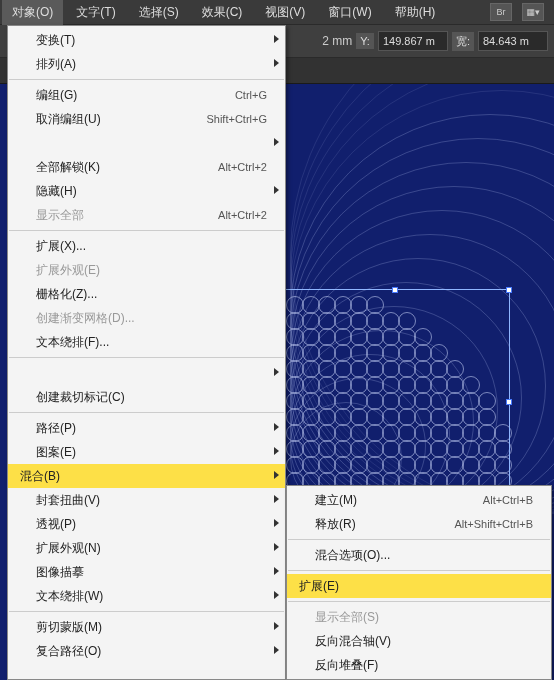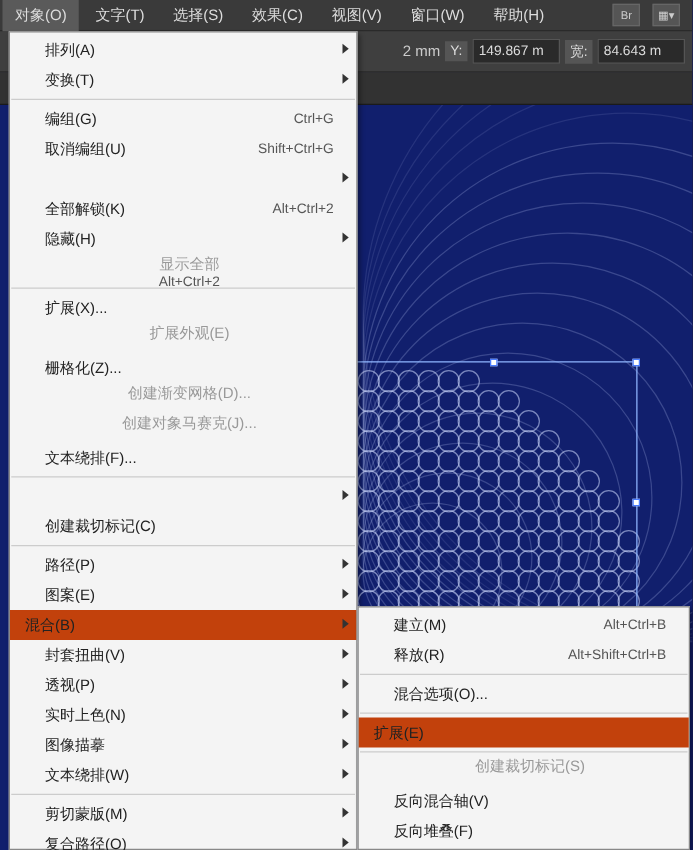--- a/index.html
+++ b/index.html
@@ -88,22 +88,22 @@
   }
   .menu.main {
     left: 7px; top: 25px; width: 279px;
     height: 655px;
   }
   .menu .row {
     display: flex; align-items: center;
     height: 24px; padding: 0 18px 0 28px;
     position: relative; cursor: default;
   }
-  .menu .row.hl { background: #c2410c; padding-left: 12px; }
-  .menu .row.disabled { color: #999; flex-direction: column; }
+  .menu .row.hl { background: #fde047; padding-left: 12px; }
+  .menu .row.disabled { color: #999; }
   .menu .label { flex: 1; }
   .menu .shortcut { color: #555; font-size: 11px; }
   .menu .arrow {
     position: absolute; right: 6px; top: 7px;
     width: 0; height: 0;
     border-top: 4px solid transparent;
     border-bottom: 4px solid transparent;
     border-left: 5px solid #333;
   }
   .menu .sep {
@@ -344,25 +344,25 @@
     <div class="h tr"></div>
     <div class="h ml"></div>
     <div class="h mr"></div>
     <div class="h bl"></div>
     <div class="h br"></div>
   </div>
 </div>
 
 <div class="menu main" id="main-menu">
     <div class="row">
+      <span class="label">变换(T)</span>
+      <span class="arrow"></span>
+    </div>
+    <div class="row">
       <span class="label">排列(A)</span>
-      <span class="arrow"></span>
-    </div>
-    <div class="row">
-      <span class="label">变换(T)</span>
       <span class="arrow"></span>
     </div>
     <div class="sep"></div>
     <div class="row">
       <span class="label">编组(G)</span>
       <span class="shortcut">Ctrl+G</span>
     </div>
     <div class="row">
       <span class="label">取消编组(U)</span>
       <span class="shortcut">Shift+Ctrl+G</span>
@@ -388,23 +388,20 @@
     </div>
     <div class="row disabled">
       <span class="label">扩展外观(E)</span>
     </div>
     <div class="row">
       <span class="label">栅格化(Z)...</span>
     </div>
     <div class="row disabled">
       <span class="label">创建渐变网格(D)...</span>
     </div>
-    <div class="row disabled">
-      <span class="label">创建对象马赛克(J)...</span>
-    </div>
     <div class="row">
       <span class="label">文本绕排(F)...</span>
     </div>
     <div class="sep"></div>
     <div class="row">
       <span class="arrow"></span>
     </div>
     <div class="row">
       <span class="label">创建裁切标记(C)</span>
     </div>
@@ -423,21 +420,21 @@
     </div>
     <div class="row">
       <span class="label">封套扭曲(V)</span>
       <span class="arrow"></span>
     </div>
     <div class="row">
       <span class="label">透视(P)</span>
       <span class="arrow"></span>
     </div>
     <div class="row">
-      <span class="label">实时上色(N)</span>
+      <span class="label">扩展外观(N)</span>
       <span class="arrow"></span>
     </div>
     <div class="row">
       <span class="label">图像描摹</span>
       <span class="arrow"></span>
     </div>
     <div class="row">
       <span class="label">文本绕排(W)</span>
       <span class="arrow"></span>
     </div>
@@ -464,21 +461,21 @@
     <div class="sep"></div>
     <div class="row">
       <span class="label">混合选项(O)...</span>
     </div>
     <div class="sep"></div>
     <div class="row hl">
       <span class="label">扩展(E)</span>
     </div>
     <div class="sep"></div>
     <div class="row disabled">
-      <span class="label">创建裁切标记(S)</span>
+      <span class="label">显示全部(S)</span>
     </div>
     <div class="row">
       <span class="label">反向混合轴(V)</span>
     </div>
     <div class="row">
       <span class="label">反向堆叠(F)</span>
     </div>
   </div>
 
 </body></html>

